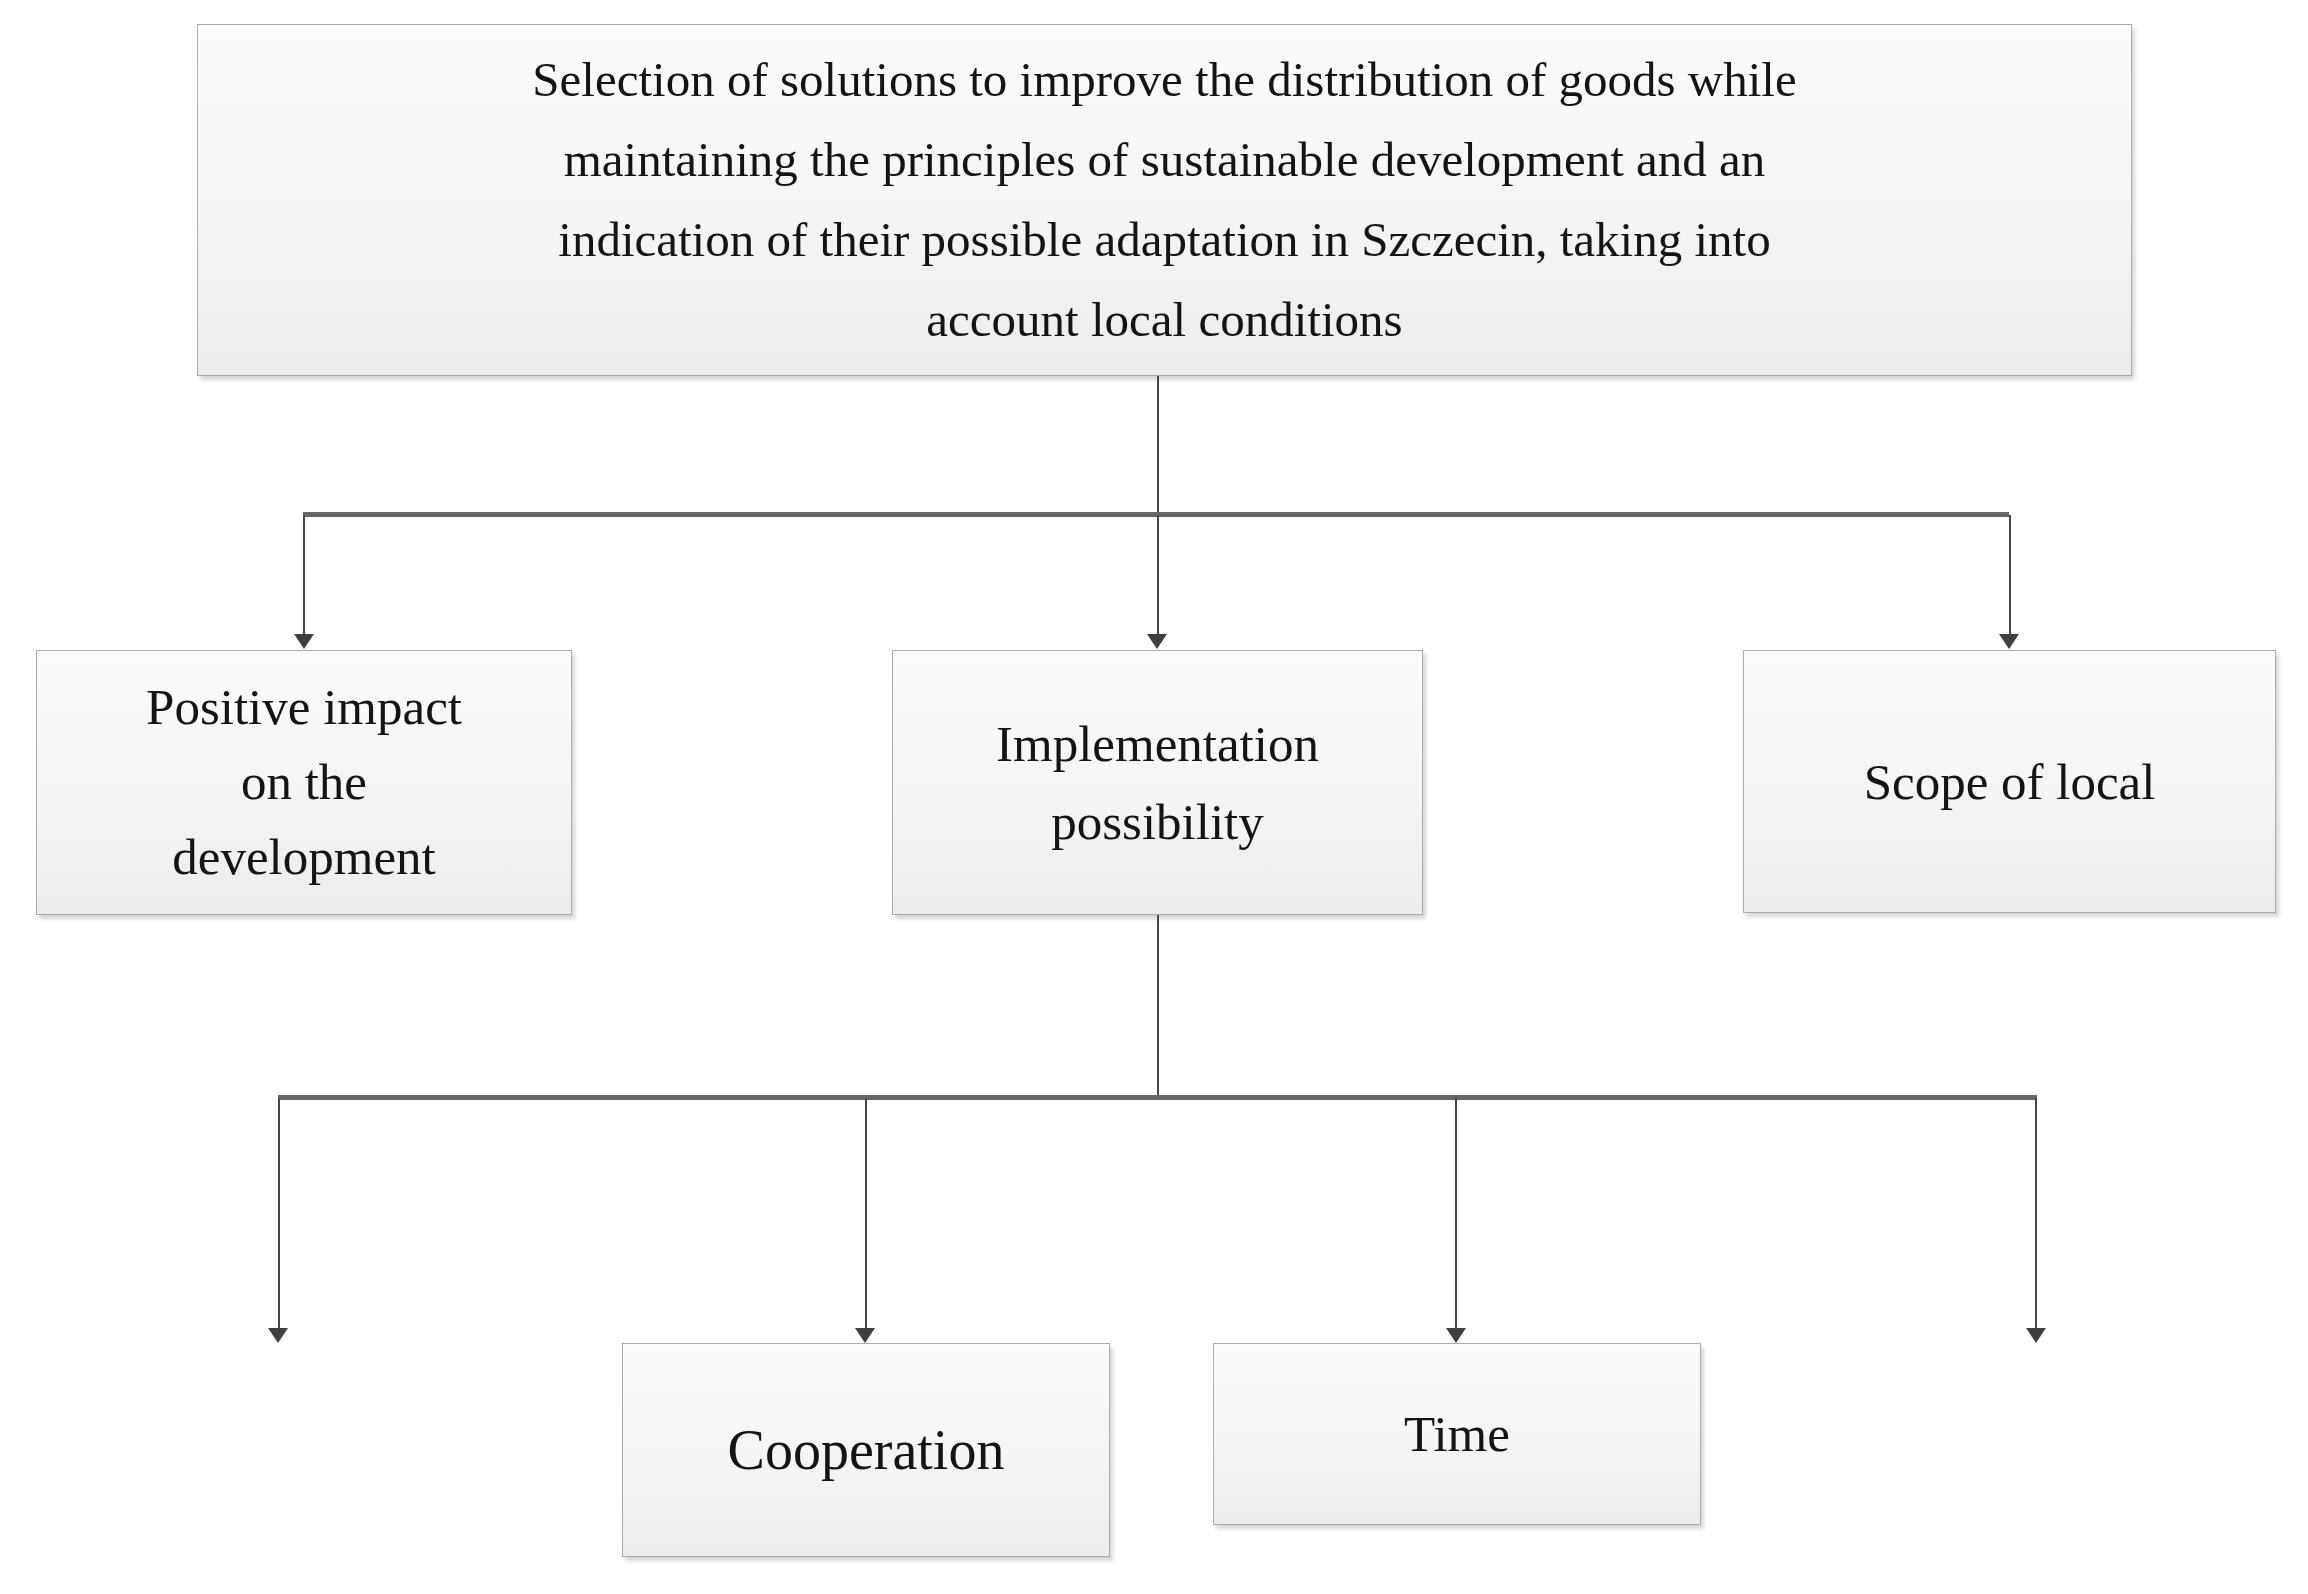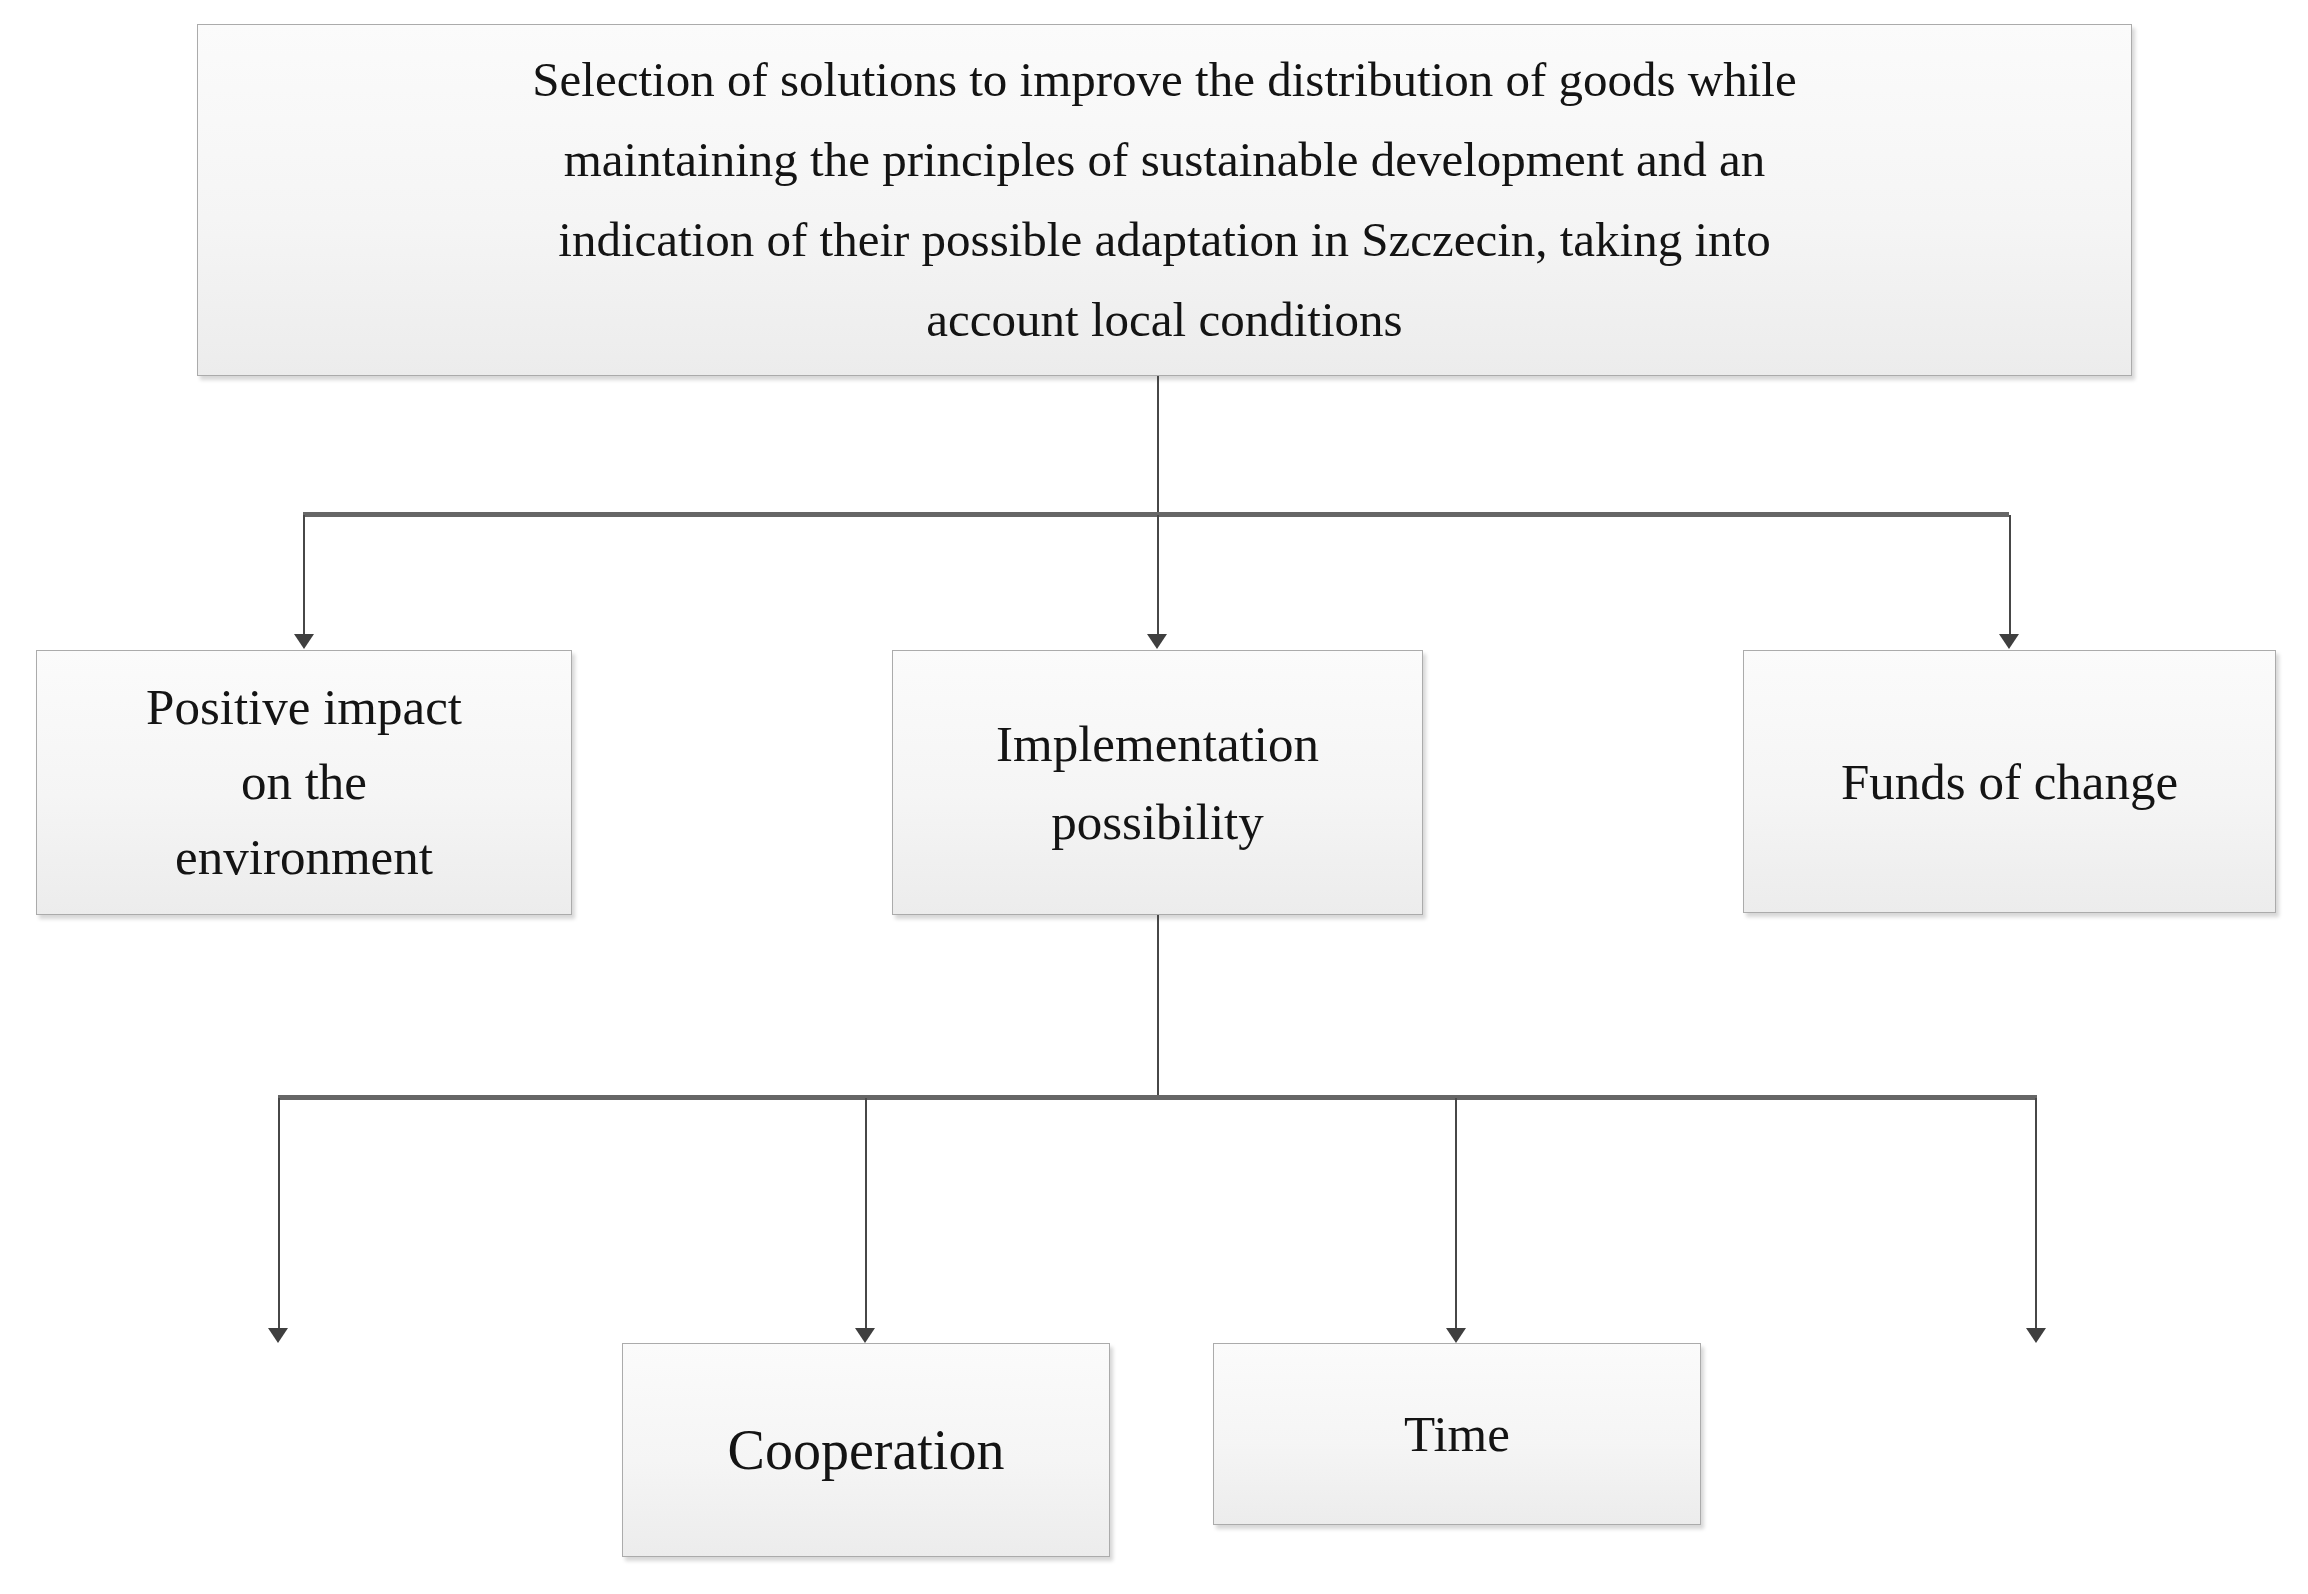--- a/index.html
+++ b/index.html
@@ -96,28 +96,28 @@
   <div class="vline" id="stub-upper-left"></div>
   <div class="vline" id="stub-upper-center"></div>
   <div class="vline" id="stub-upper-right"></div>
   <div class="arrowhead" id="arrow-upper-left"></div>
   <div class="arrowhead" id="arrow-upper-center"></div>
   <div class="arrowhead" id="arrow-upper-right"></div>
 
   <div class="node" id="node-positive">
     <span class="node-label">Positive impact
 on the
-environment</span>
+development</span>
   </div>
   <div class="node" id="node-implementation">
     <span class="node-label">Implementation
 possibility</span>
   </div>
   <div class="node" id="node-scope">
-    <span class="node-label">Funds of change</span>
+    <span class="node-label">Scope of local</span>
   </div>
 
   <div class="vline" id="trunk-mid"></div>
   <div class="hline" id="hline-lower"></div>
   <div class="vline" id="stub-lower-1"></div>
   <div class="vline" id="stub-lower-2"></div>
   <div class="vline" id="stub-lower-3"></div>
   <div class="vline" id="stub-lower-4"></div>
   <div class="arrowhead" id="arrow-lower-1"></div>
   <div class="arrowhead" id="arrow-lower-2"></div>

